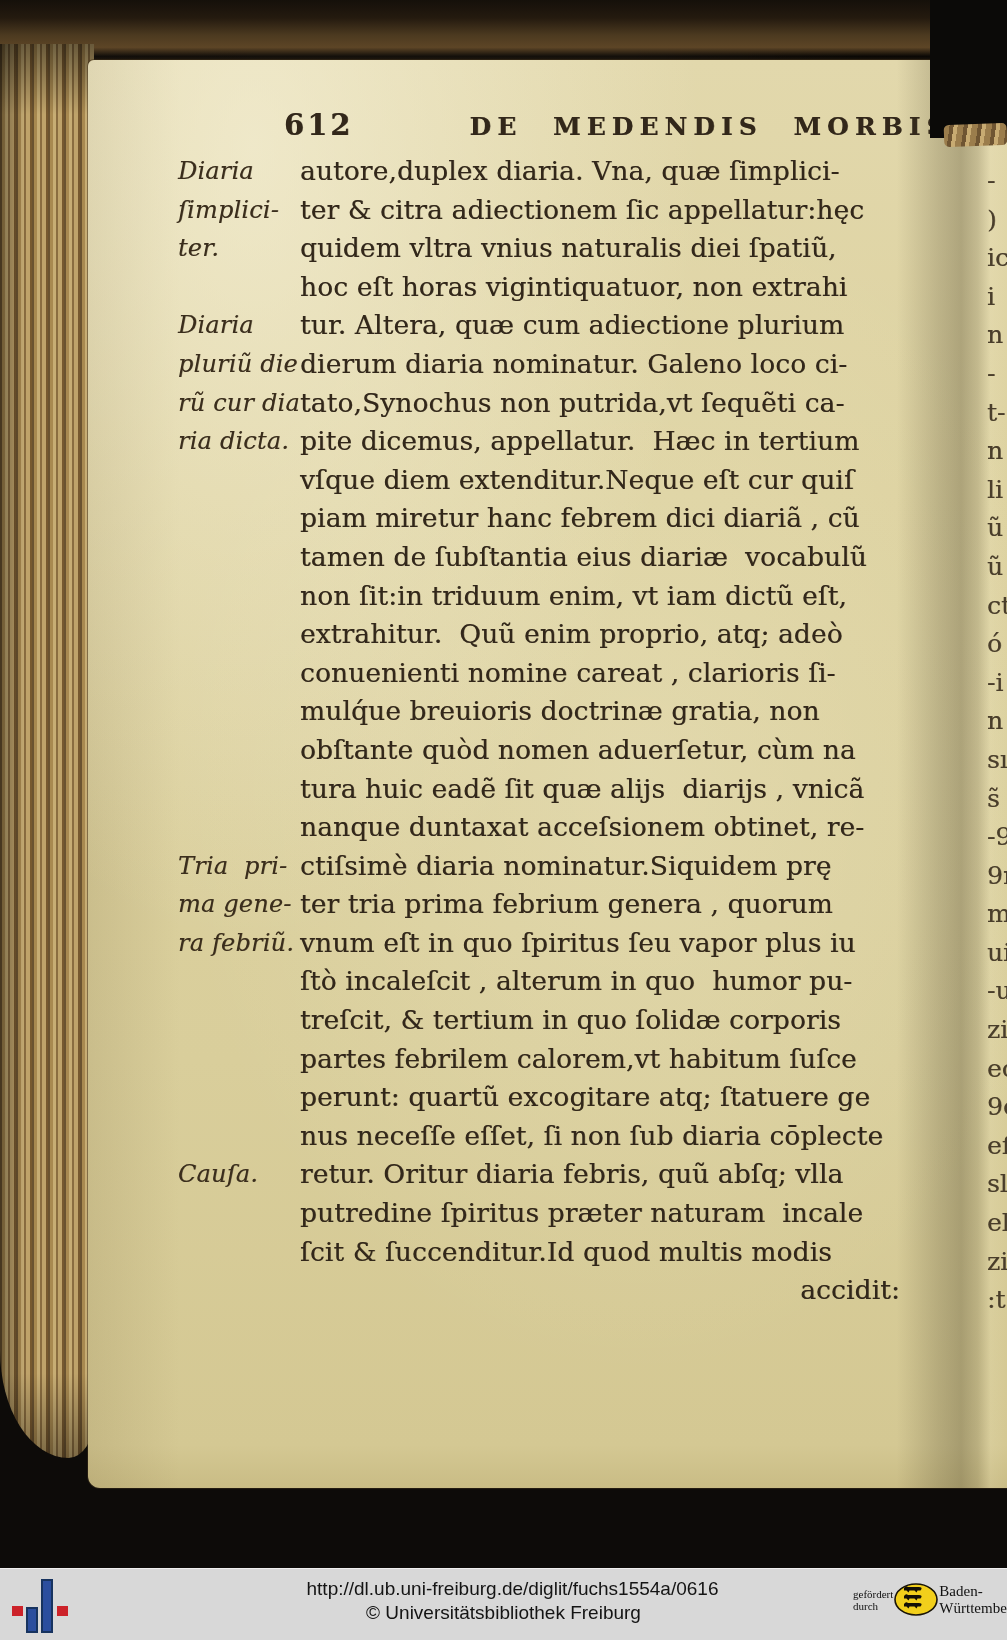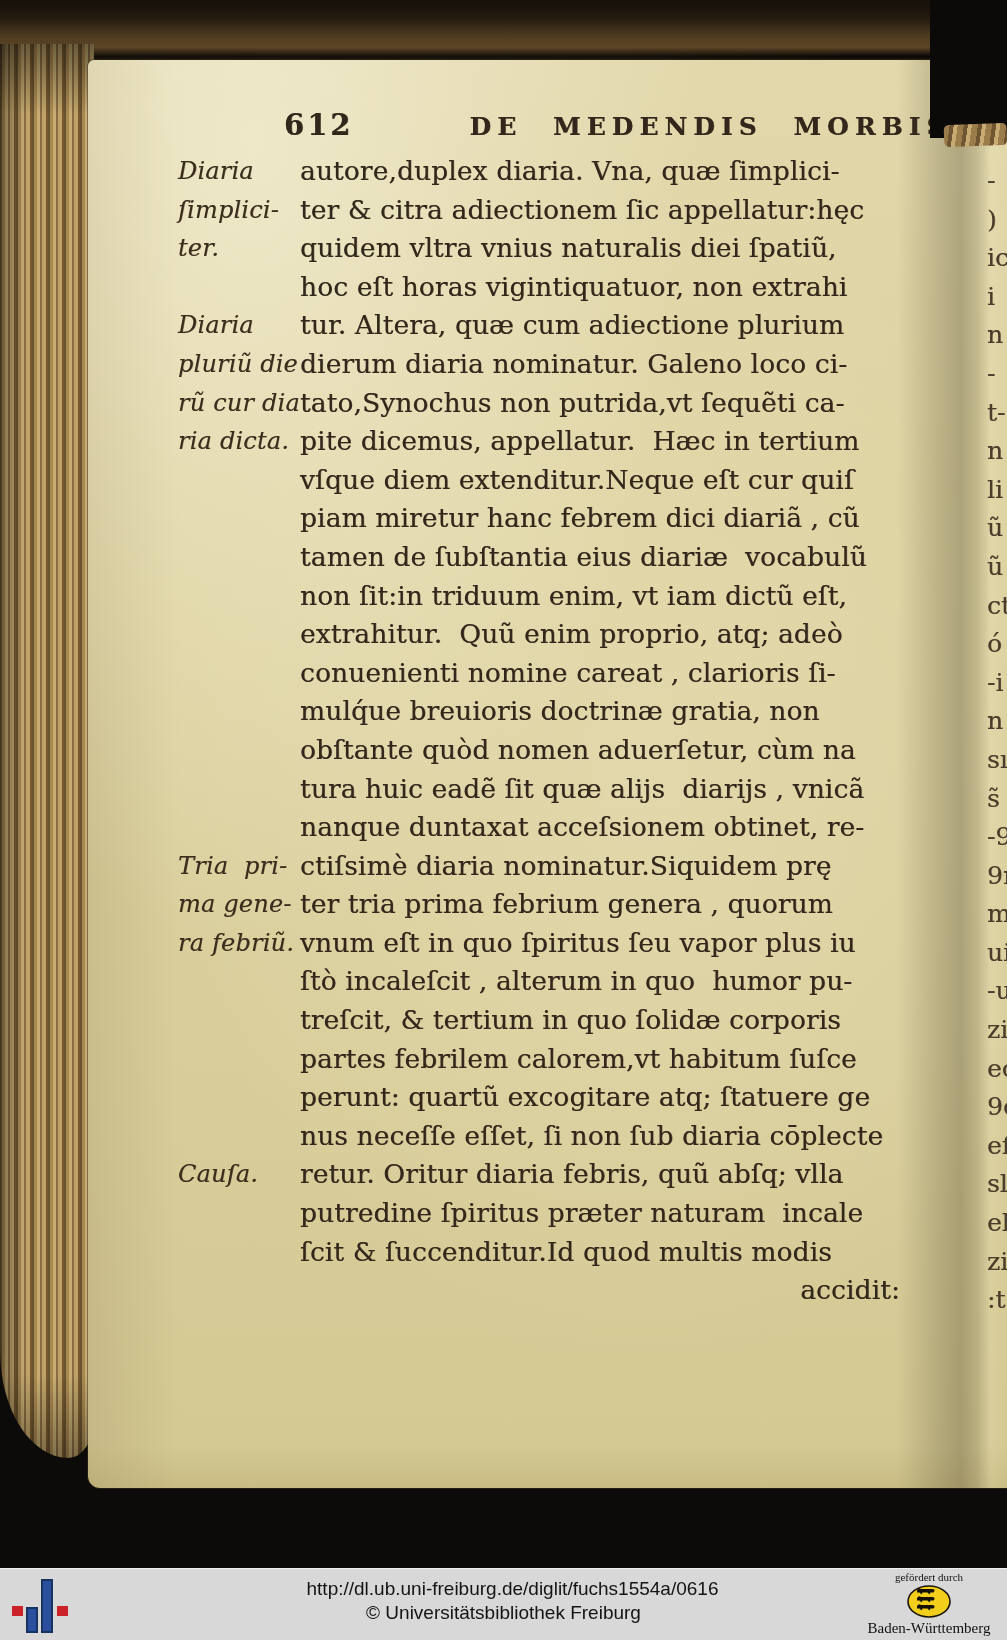--- a/index.html
+++ b/index.html
@@ -94,21 +94,21 @@
   .ub-logo{position:absolute;left:10px;top:6px;width:60px;height:60px;}
   .ub-red{position:absolute;width:11px;height:10px;background:#cc2229;}
   .ub-red.r1{left:2px;top:31px;}
   .ub-red.r2{left:47px;top:31px;}
   .ub-blue{position:absolute;background:#2b4e9e;border:2px solid #17335f;box-sizing:border-box;}
   .ub-blue.short{left:16px;top:32px;width:12px;height:26px;}
   .ub-blue.tall{left:31px;top:4px;width:12px;height:54px;}
   
   .bw-logo{
     position:absolute;right:2px;top:1px;width:152px;height:58px;
-    display:flex;flex-direction:column;align-items:center;
+    display:flex;flex-direction:row;align-items:center;
     font-family:"Liberation Serif",serif;color:#101010;
   }
   .funding-label{font-size:11px;margin-top:1px;}
   .coat{margin-top:1px;line-height:0;}
   .funding-region{font-size:15px;margin-top:1px;}
 </style>
 </head>
 <body>
 
 <div class="stage">

